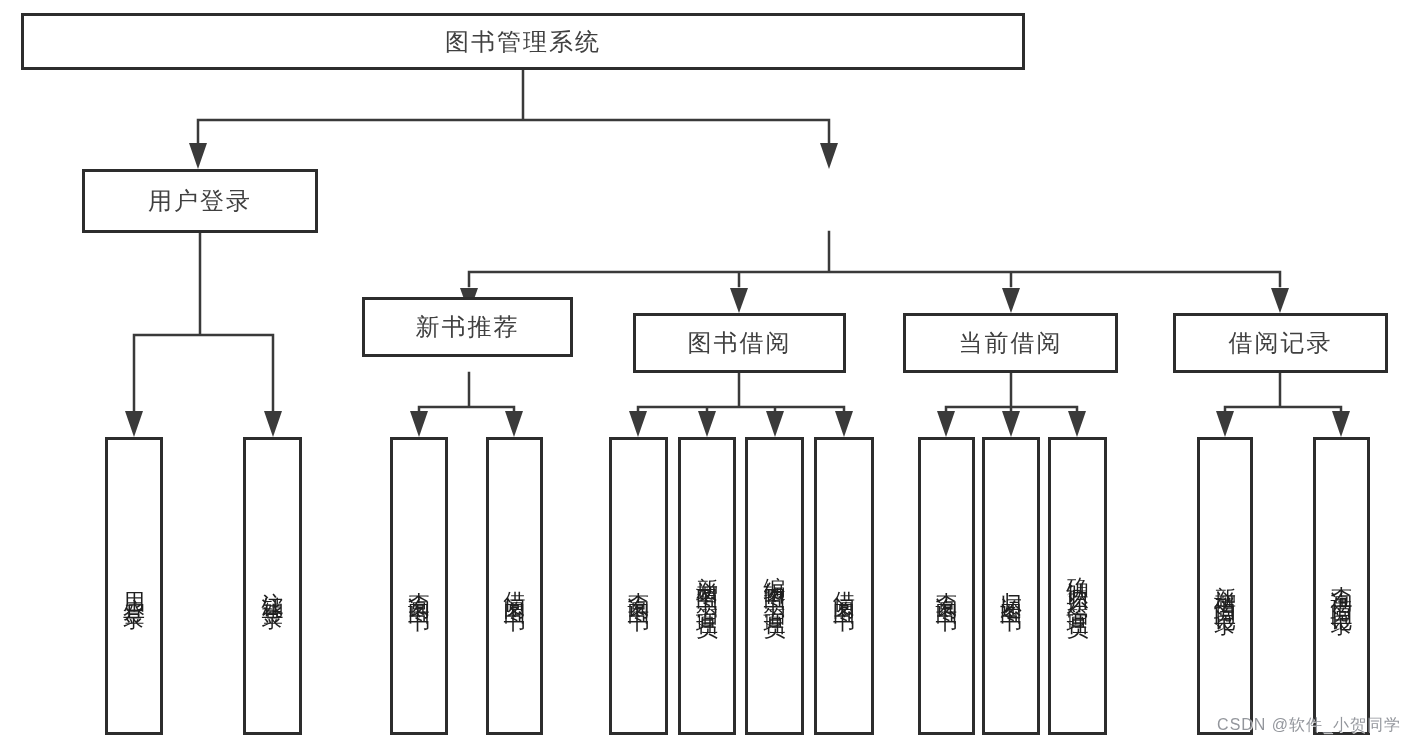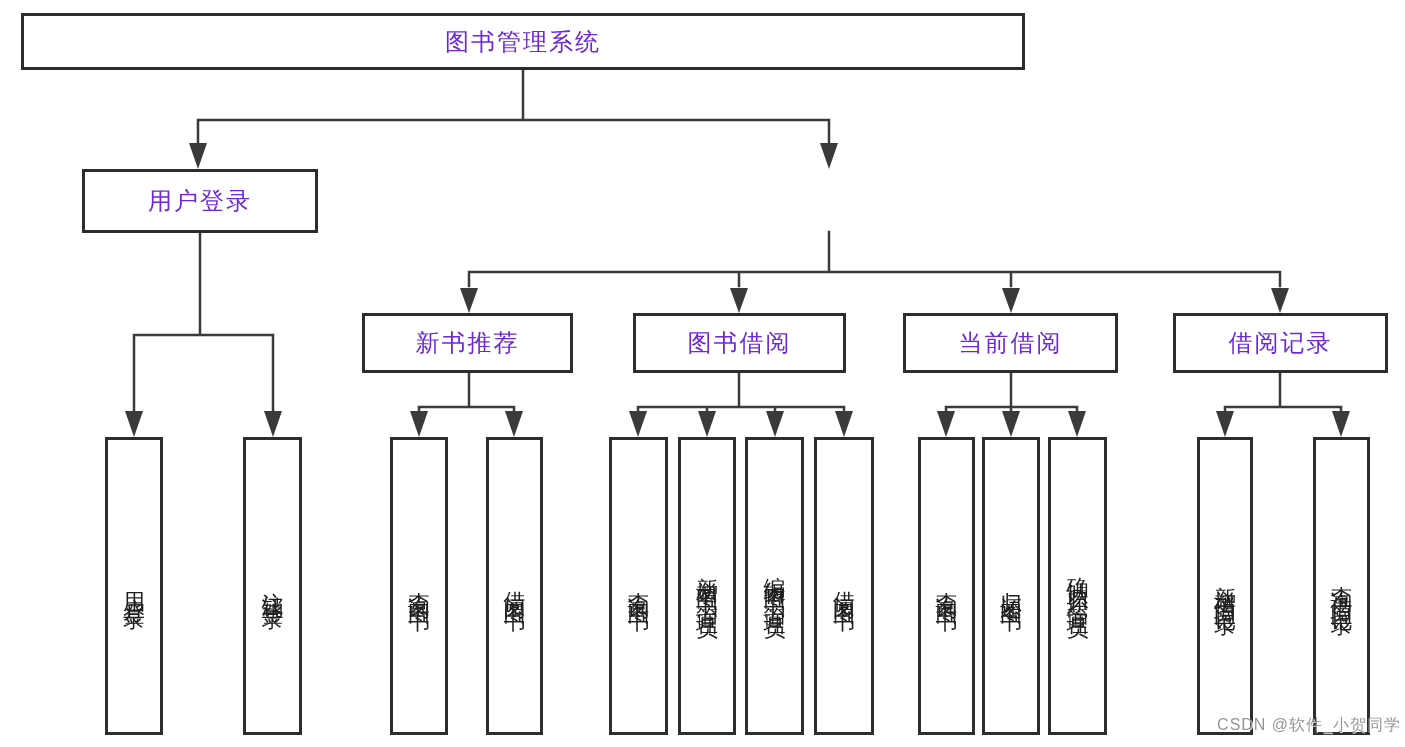--- a/index.html
+++ b/index.html
@@ -20,21 +20,21 @@
   }
   .node {
     position: absolute;
     background: #ffffff;
     border: 3px solid #2d2d2d;
     display: flex;
     align-items: center;
     justify-content: center;
     font-size: 24px;
     letter-spacing: 2px;
-    color: #6d28d9;
+    color: #404040;
   }
   .leaf {
     position: absolute;
     top: 437px;
     height: 298px;
     background: #ffffff;
     border: 3px solid #2d2d2d;
     display: flex;
     align-items: center;
     justify-content: center;
@@ -107,21 +107,21 @@
   </svg>
 
   <div class="node" style="left:21px; top:13px; width:1004px; height:57px;">
     <span>图书管理系统</span>
   </div>
 
   <div class="node" style="left:82px; top:169px; width:236px; height:64px;">
     <span>用户登录</span>
   </div>
 
-  <div class="node" style="left:362px; top:313px; width:211px; height:60px;">
+  <div class="node" style="left:362px; top:297px; width:211px; height:60px;">
     <span>新书推荐</span>
   </div>
   <div class="node" style="left:633px; top:313px; width:213px; height:60px;">
     <span>图书借阅</span>
   </div>
   <div class="node" style="left:903px; top:313px; width:215px; height:60px;">
     <span>当前借阅</span>
   </div>
   <div class="node" style="left:1173px; top:313px; width:215px; height:60px;">
     <span>借阅记录</span>

